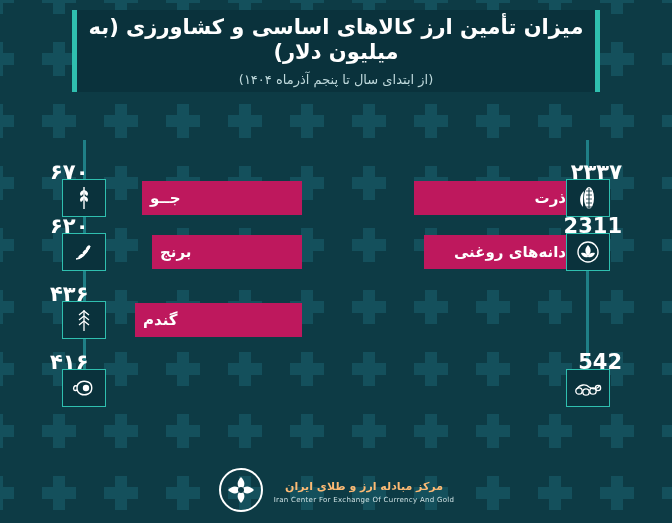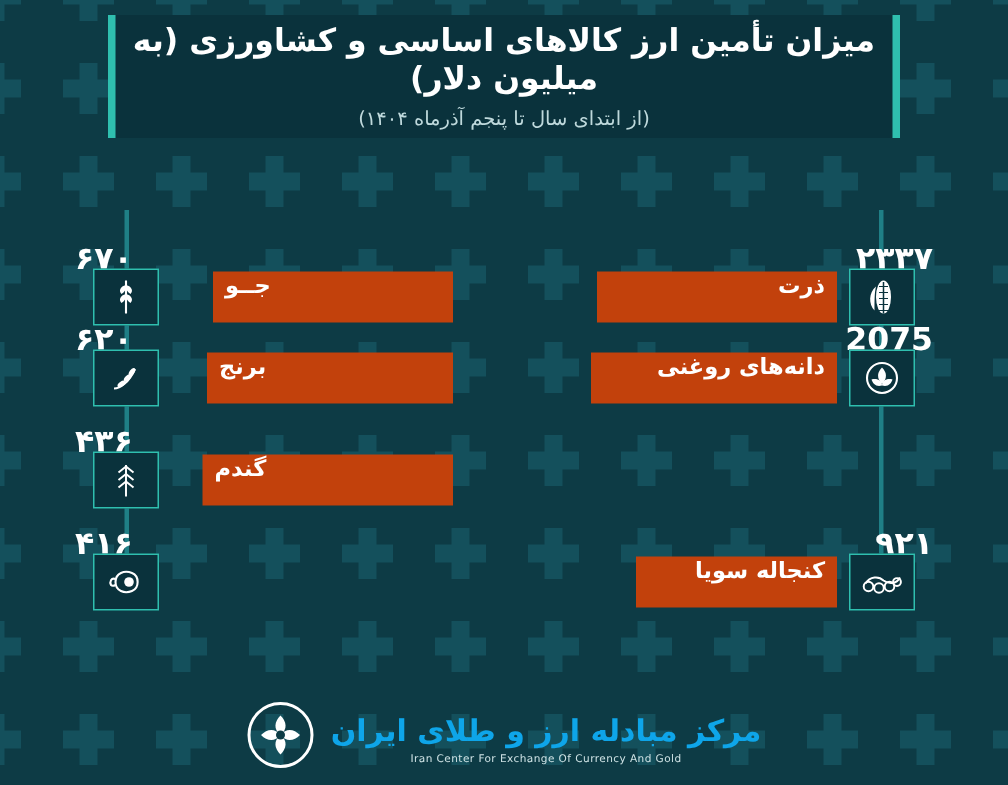--- a/index.html
+++ b/index.html
@@ -108,28 +108,28 @@
     align-items: center;
   }
   .row.r0 { top: 36px; }
   .row.r1 { top: 90px; }
   .row.r2 { top: 158px; }
   .row.r3 { top: 226px; }
 
   
   .bar {
     height: 34px;
-    background: #c2410c;
-    display: flex;
-    align-items: flex-start;
+    background: #be185d;
+    display: flex;
+    align-items: center;
     box-sizing: border-box;
     position: relative;
   }
   .col-right .bar {
-    margin-right: 64px;
+    margin-right: 48px;
     padding-right: 8px;
     justify-content: flex-start;
     flex-direction: row;
   }
   .col-left .bar {
     margin-left: 52px;
     padding-left: 8px;
     justify-content: flex-end;
   }
   .bar-label {
@@ -165,21 +165,21 @@
     display: flex;
     align-items: center;
     justify-content: center;
   }
   .col-right .icon-box { right: 12px; }
   .col-left  .icon-box { left: 12px; }
   .icon-box svg { display: block; }
 
   
   .w-a { width: 160px; }
-  .w-b { width: 164px; }
+  .w-b { width: 150px; }
   .w-c { width: 167px; }
   .w-d { width: 134px; }
 
   
   .footer {
     position: absolute;
     bottom: 6px;
     left: 0;
     width: 672px;
     display: flex;
@@ -187,22 +187,22 @@
     justify-content: center;
     gap: 10px;
   }
   .footer-text {
     display: flex;
     flex-direction: column;
     align-items: center;
     direction: rtl;
   }
   .footer-fa {
-    color: #0ea5e9;
-    font-size: 20px;
+    color: #fdba74;
+    font-size: 11px;
     font-weight: bold;
   }
   .footer-en {
     color: #cfe3e5;
     font-size: 7px;
     letter-spacing: .3px;
     margin-top: 3px;
   }
 </style>
 </head>
@@ -340,42 +340,39 @@
             <ellipse cx="12" cy="13" rx="5" ry="11" fill="#ffffff"></ellipse>
             <path d="M12 3 L12 24" stroke="#0a323c" stroke-width="1"></path>
             <path d="M9 6 L15 6 M9 10 L15 10 M9 14 L15 14 M9 18 L15 18 M9 22 L15 22" stroke="#0a323c" stroke-width=".8"></path>
             <path d="M7 6 C2 10, 2 18, 6 22 C6 16, 6 10, 7 6 Z" fill="#ffffff"></path>
           </svg>
         </span>
       </div>
     </div>
 
     <div class="row r1">
-      <div class="value">2075</div>
+      <div class="value">2311</div>
       <div class="bar w-b">
         <span class="bar-label">دانه‌های روغنی</span>
       </div>
       <div class="icon-box">
         <span>
           <svg width="24" height="24" viewBox="0 0 24 24">
             <circle cx="12" cy="12" r="10" fill="none" stroke="#ffffff" stroke-width="1.4"></circle>
             <path d="M12 5 C9 8, 8 12, 12 16 C16 12, 15 8, 12 5 Z" fill="#ffffff"></path>
             <path d="M5 13 C9 12, 12 14, 12 17 C8 18, 6 16, 5 13 Z" fill="#ffffff"></path>
             <path d="M19 13 C15 12, 12 14, 12 17 C16 18, 18 16, 19 13 Z" fill="#ffffff"></path>
           </svg>
         </span>
       </div>
     </div>
 
 
     <div class="row r3">
-      <div class="value">۹۲۱</div>
-      <div class="bar w-d">
-        <span class="bar-label">کنجاله سویا</span>
-      </div>
+      <div class="value">542</div>
       <div class="icon-box">
         <span>
           <svg width="28" height="20" viewBox="0 0 28 20">
             <path d="M3 11 C6 6, 12 6, 15 9 C19 12, 24 11, 26 7" fill="none" stroke="#ffffff" stroke-width="1.3"></path>
             <circle cx="5" cy="13" r="3.2" fill="none" stroke="#ffffff" stroke-width="1.3"></circle>
             <circle cx="12" cy="14" r="3.2" fill="none" stroke="#ffffff" stroke-width="1.3"></circle>
             <circle cx="19" cy="13" r="3.2" fill="none" stroke="#ffffff" stroke-width="1.3"></circle>
             <circle cx="24" cy="10" r="2.6" fill="none" stroke="#ffffff" stroke-width="1.3"></circle>
           </svg>
         </span>

